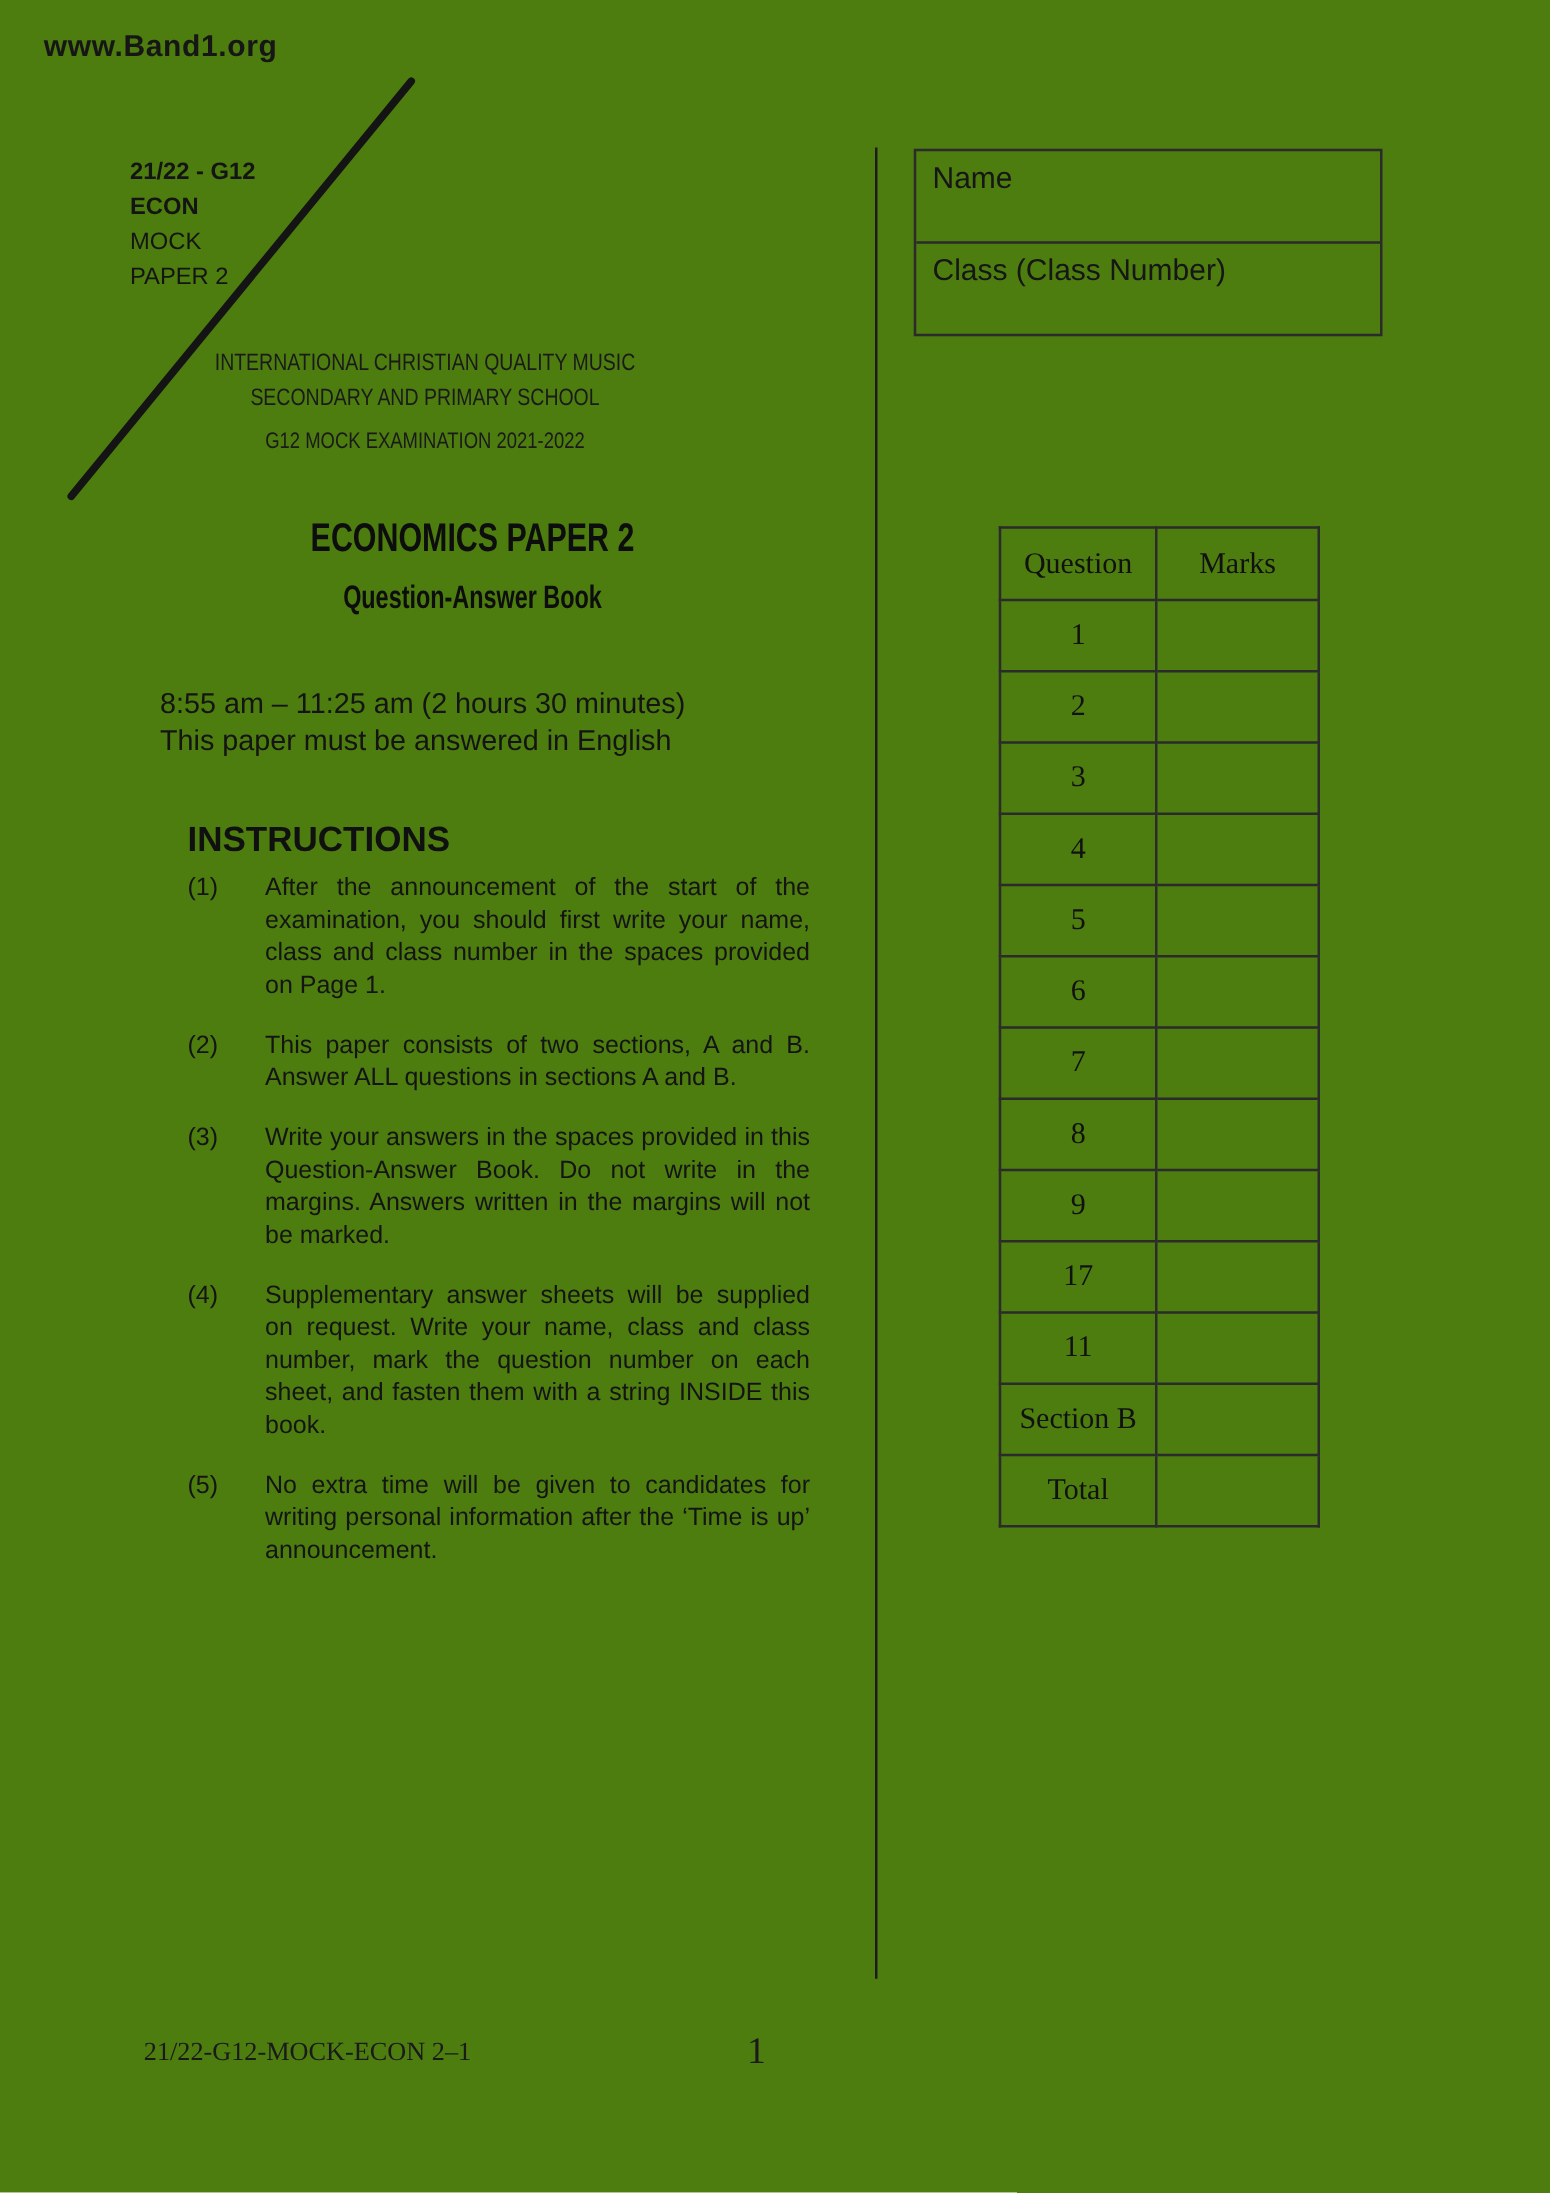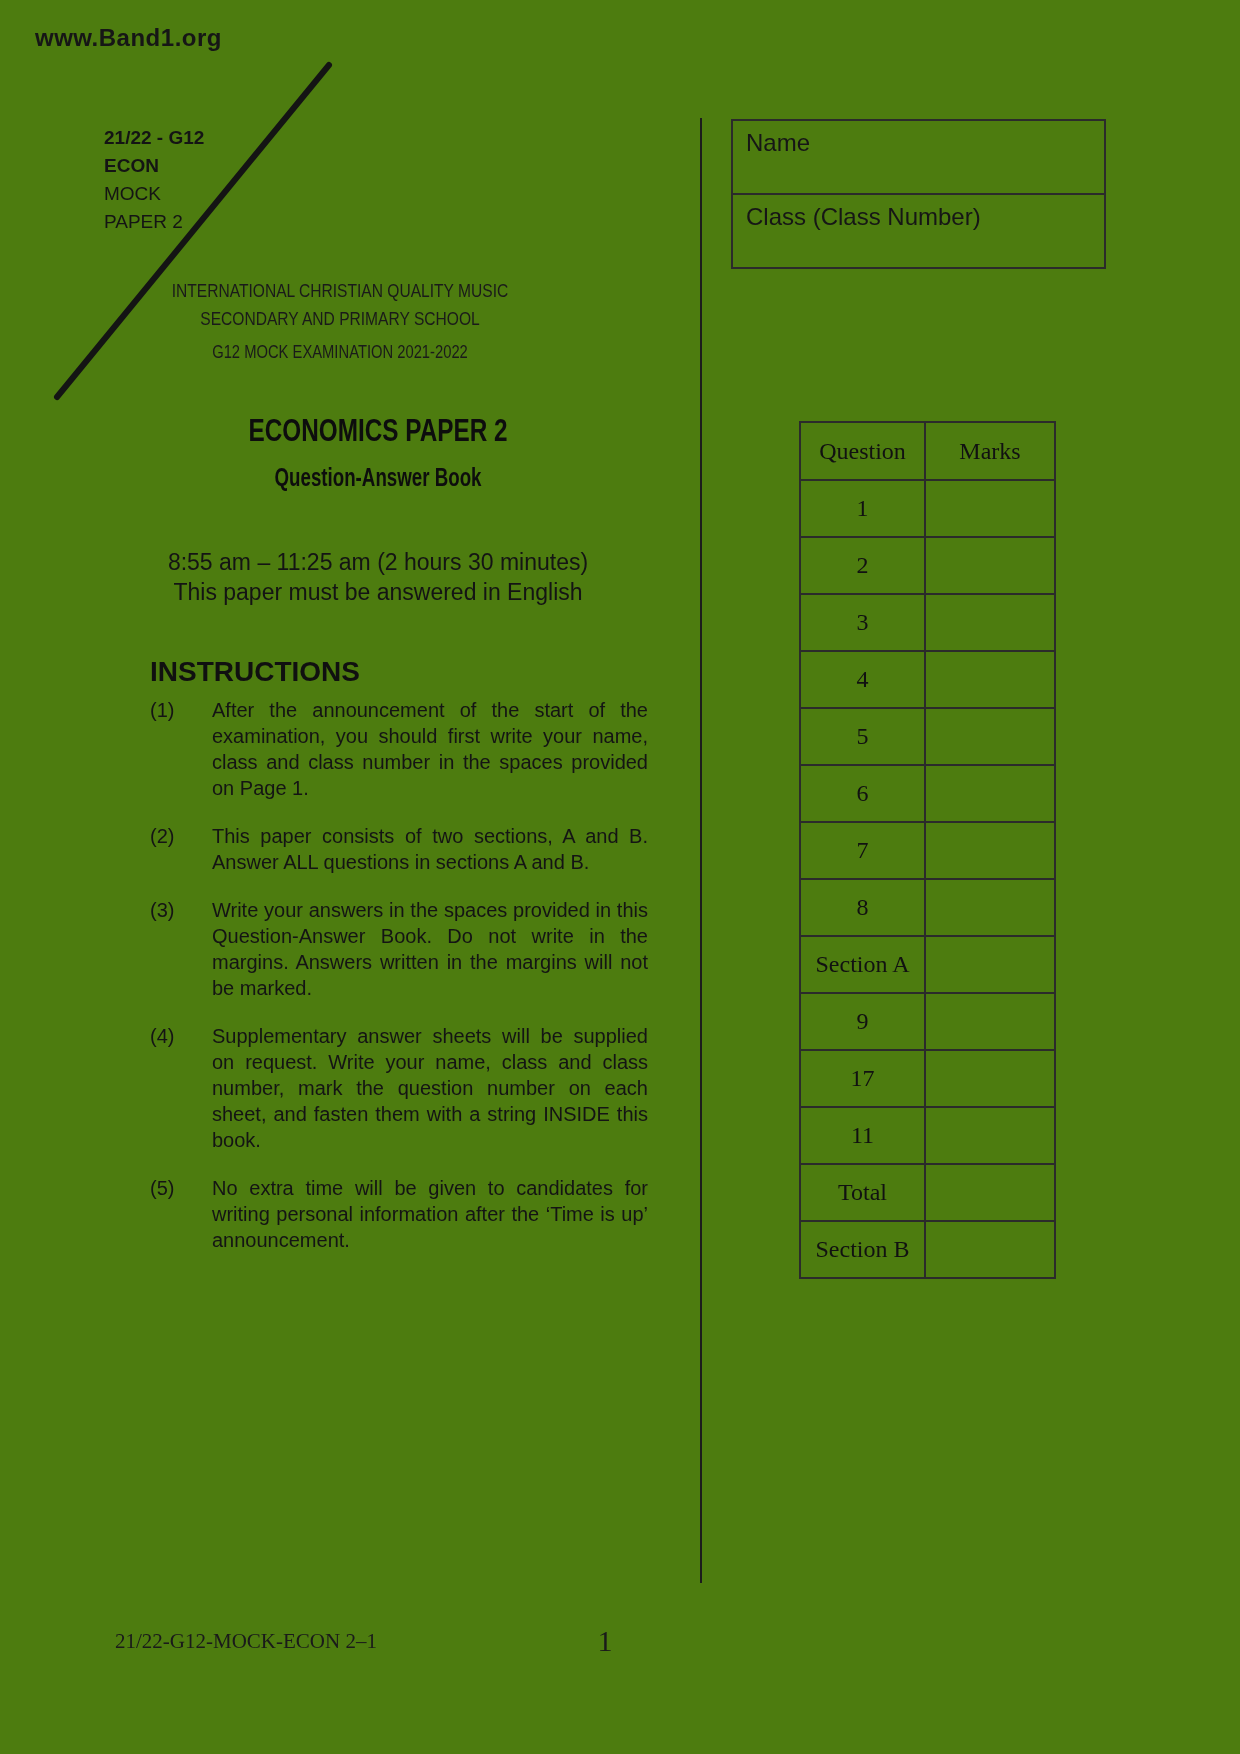--- a/index.html
+++ b/index.html
@@ -31,21 +31,21 @@
   .school-1{top:280px;font-size:19px;transform:scaleX(.82);}
   .school-2{top:308px;font-size:19px;transform:scaleX(.82);}
   .school-3{top:342px;font-size:18px;transform:scaleX(.82);}
 
   
   .title-block{left:128px;width:500px;text-align:center;color:#0d0d0d;}
   .title-main{top:412px;font-size:32px;font-weight:700;transform:scaleX(.76);}
   .title-sub{top:462px;font-size:26px;font-weight:700;transform:scaleX(.72);}
 
   
-  .session-line{left:128px;width:500px;text-align:center;font-size:23px;color:#141414;}
+  .session-line{left:128px;width:500px;font-size:23px;color:#141414;}
   .session-1{top:549px;}
   .session-2{top:579px;}
 
   
   .instr-heading{left:150px;top:656px;font-size:28px;font-weight:700;color:#101010;}
   .instr-list{
     left:150px;top:697px;width:498px;
     display:flex;flex-direction:column;gap:22px;
   }
   .instr-item{display:flex;align-items:flex-start;}
@@ -183,41 +183,37 @@
         </tr>
     <tr>
           <td>7</td>
           <td></td>
         </tr>
     <tr>
           <td>8</td>
           <td></td>
         </tr>
     <tr>
-          <td>Section A</td>
-          <td></td>
-        </tr>
-    <tr>
           <td>9</td>
           <td></td>
         </tr>
     <tr>
           <td>17</td>
           <td></td>
         </tr>
     <tr>
           <td>11</td>
           <td></td>
         </tr>
     <tr>
+          <td>Section B</td>
+          <td></td>
+        </tr>
+    <tr>
           <td>Total</td>
-          <td></td>
-        </tr>
-    <tr>
-          <td>Section B</td>
           <td></td>
         </tr>
   </tbody>
     </table>
 
   <div class="abs footer-code">21/22-G12-MOCK-ECON 2–1</div>
   <div class="abs page-number">1</div>
 
 </div>
 

